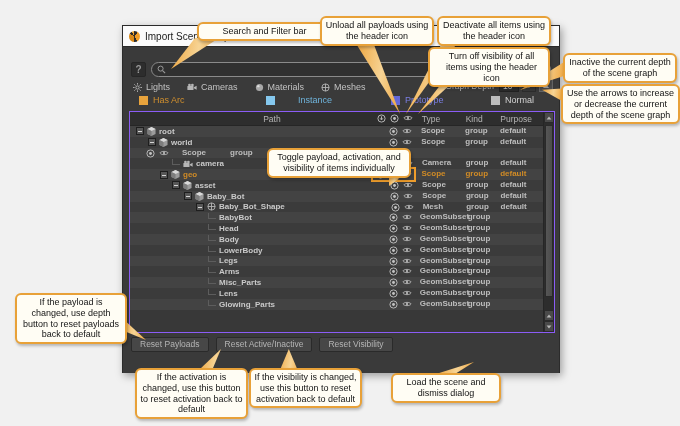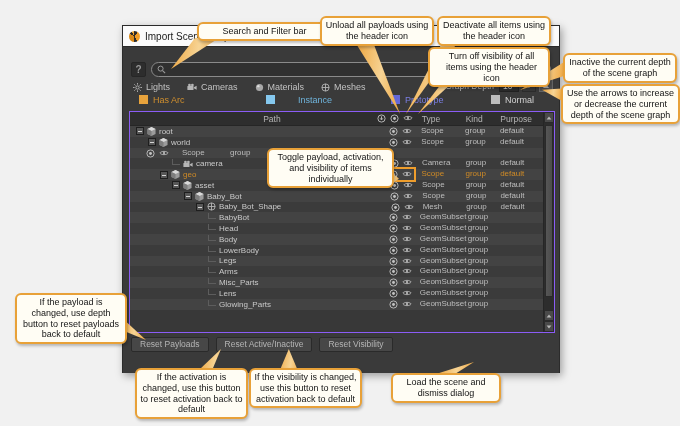--- a/index.html
+++ b/index.html
@@ -30,38 +30,38 @@
   .depth { position:absolute; right:6px; top:32px; display:flex; align-items:center; gap:3px; }
   .depth-label { color:#bdbdbd; font-size:8.5px; margin-right:2px; }
   .depth-val { width:20px; height:13px; background:#2b2b2b; border:1px solid #222; color:#cfcfcf; font-size:8.5px;
                text-align:left; padding:1px 0 0 3px; }
   .spin { width:14px; height:13px; display:flex; align-items:center; justify-content:center; border:1px solid #2c2c2c; background:#383838; }
   .spin.up { background:#4f4f4f; border-color:#666; }
   .tri-dn { width:0; height:0; border-left:3px solid transparent; border-right:3px solid transparent; border-top:4px solid #b8b8b8; }
   .tri-up { width:0; height:0; border-left:3px solid transparent; border-right:3px solid transparent; border-bottom:4px solid #b8b8b8; }
 
   .legend { position:absolute; left:0; top:48px; width:100%; height:12px; }
-  .legend-item { position:absolute; display:flex; align-items:flex-start; gap:5px; font-size:9px; }
+  .legend-item { position:absolute; display:flex; align-items:flex-end; gap:5px; font-size:9px; }
   .legend-sq { width:9px; height:9px; }
 
   
   .table { position:absolute; left:6px; top:64px; width:426px; height:222px; background:#383838; border:1px solid #8b5cf6; }
   .thead { position:absolute; left:0; top:0; right:11px; height:14px; background:#2e2e2e; border-bottom:1px solid #262626;
            display:flex; color:#b5b5b5; font-size:8.5px; }
   .tree-h { width:264px; text-align:center; line-height:14px; padding-left:40px; }
   .icons-cell { width:44px; position:relative; }
   .icons-cell .ic { position:absolute; top:2px; }
   .ic.p1 { left:3px; } .ic.p2 { left:16px; } .ic.p3 { left:29px; }
   .col { line-height:14px; }
   .col.type { width:54px; padding-left:8px; }
   .col.kind { width:40px; padding-left:2px; }
   .col.purpose { width:47px; padding-left:0; }
 
   .tbody { position:absolute; left:0; top:14px; right:11px; height:184px; }
-  .row { display:flex; height:10.8px; font-size:8px; color:#c9c9c9; align-items:center; }
+  .row { display:flex; height:10.8px; font-size:8px; color:#c9c9c9; align-items:center;font-weight:bold; }
   .row:nth-child(odd) { background:#434343; }
   .row:nth-child(even) { background:#3b3b3b; }
   .tree-cell { width:264px; display:flex; align-items:center; height:100%; overflow:hidden; }
   .expander { width:8px; height:8px; background:#575757; border:1px solid #1e1e1e; position:relative; flex:none; margin-right:3px; }
   .expander::after { content:""; position:absolute; left:1px; right:1px; top:3px; height:1px; background:#d5d5d5; }
   .elbow { width:8px; height:6px; border-left:1px solid #5d5d5d; border-bottom:1px solid #5d5d5d; flex:none; margin:-3px 3px 0 0; }
   .node-icon { flex:none; margin-right:3px; display:flex; }
   .row .cell { height:100%; line-height:10.8px; color:#bdbdbd; }
   .row .cell.type { width:54px; padding-left:8px; }
   .row .cell.kind { width:40px; padding-left:2px; }
@@ -684,21 +684,21 @@
       <div class="callout" style="left: 320px; top: 16px; width: 114px;">Unload all payloads using the header icon</div>
       <div class="tail" style="left: 406px; top: 42px; width: 52px; height: 72px; clip-path: polygon(70% 0px, 100% 0px, 0px 100%);"></div>
       <div class="callout" style="left: 437px; top: 16px; width: 114px;">Deactivate all items using the header icon</div>
       <div class="tail" style="left: 418px; top: 73px; width: 45px; height: 41px; clip-path: polygon(70% 0px, 100% 0px, 0px 100%);"></div>
       <div class="callout" style="left: 428px; top: 47px; width: 122px; padding-left: 8px;">Turn off visibility of all items using the header icon</div>
       <div class="tail" style="left: 520px; top: 62px; width: 44px; height: 28px; clip-path: polygon(100% 0px, 100% 50%, 0px 100%);"></div>
       <div class="callout" style="left: 563px; top: 53px; width: 114px;">Inactive the current depth of the scene graph</div>
       <div class="tail" style="left: 542px; top: 87px; width: 20px; height: 14px; clip-path: polygon(100% 10%, 100% 100%, 0px 20%);"></div>
       <div class="callout" style="left: 561px; top: 84px; width: 119px;">Use the arrows to increase or decrease the current depth of the scene graph</div>
       <div class="tail" style="left: 389px; top: 170px; width: 10px; height: 16px; clip-path: polygon(0px 0px, 0px 100%, 100% 55%);"></div>
-      <div class="callout" style="left: 267px; top: 148px; width: 127px;">Toggle payload, activation, and visibility of items individually</div>
+      <div class="callout" style="left: 267px; top: 148px; width: 144px;">Toggle payload, activation, and visibility of items individually</div>
       <div class="tail" style="left: 121px; top: 317px; width: 25px; height: 23px; clip-path: polygon(0px 0px, 0px 55%, 100% 100%);"></div>
       <div class="callout" style="left: 15px; top: 293px; width: 112px;">If the payload is changed, use depth button to reset payloads back to default</div>
       <div class="tail" style="left: 200px; top: 349px; width: 28px; height: 20px; clip-path: polygon(75% 0px, 0px 100%, 45% 100%);"></div>
       <div class="callout" style="left: 135px; top: 368px; width: 113px;">If the activation is changed, use this button to reset activation back to default</div>
       <div class="tail" style="left: 278px; top: 349px; width: 24px; height: 20px; clip-path: polygon(45% 0px, 10% 100%, 80% 100%);"></div>
       <div class="callout" style="left: 249px; top: 368px; width: 113px;">If the visibility is changed, use this button to reset activation back to default</div>
       <div class="tail" style="left: 436px; top: 362px; width: 38px; height: 12px; clip-path: polygon(100% 0px, 0px 100%, 50% 100%);"></div>
       <div class="callout" style="left: 391px; top: 373px; width: 110px;">Load the scene and dismiss dialog</div>
     </div>
 </div>

